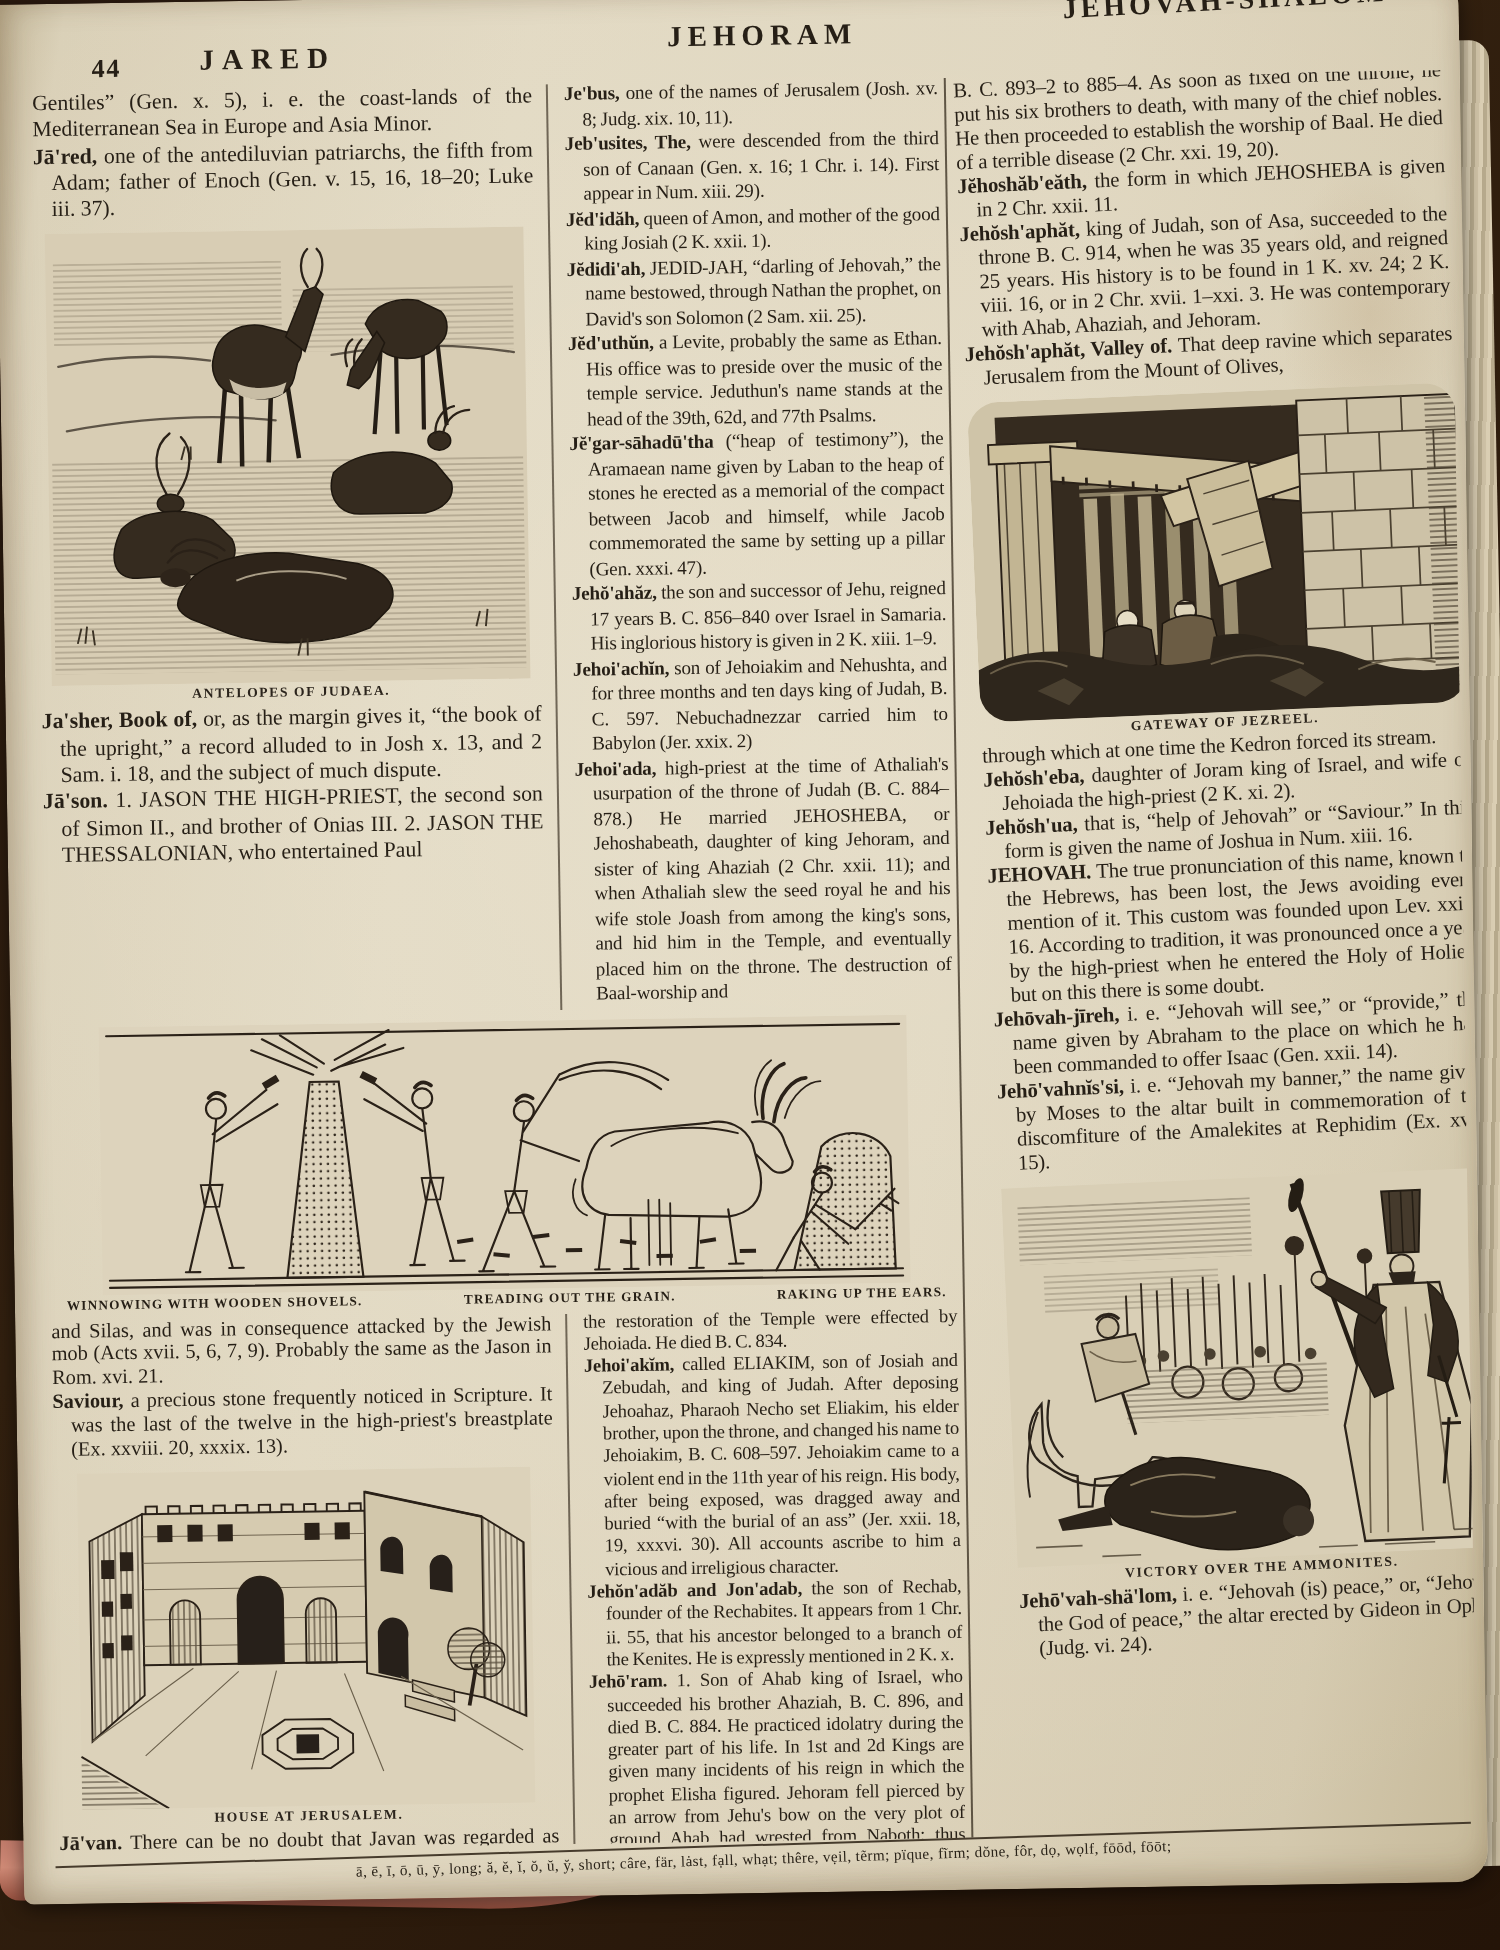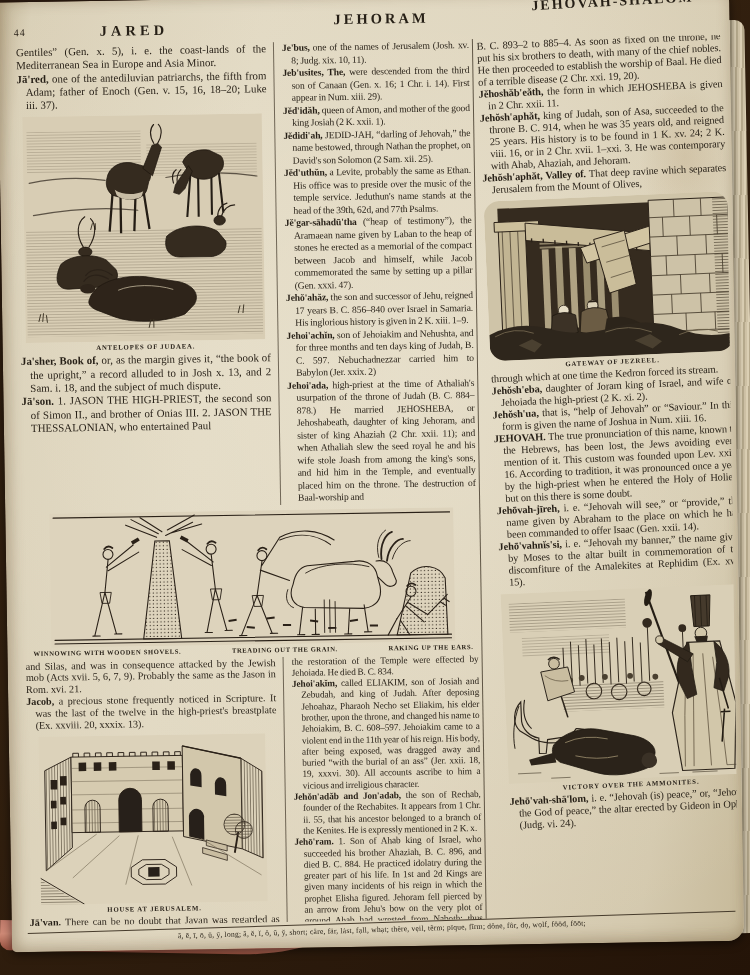--- a/index.html
+++ b/index.html
@@ -23,21 +23,21 @@
       radial-gradient(120% 90% at 55% 40%, rgba(255,252,240,.25), rgba(0,0,0,0) 70%),
       linear-gradient(100deg,#c3b698 0%,#d9cfb6 4%,#e0d7c0 30%,#ddd3bb 62%,#d4c9ae 88%,#c6b999 100%);
     border-radius:3px 12px 16px 5px;
     box-shadow:0 2px 10px rgba(0,0,0,.55), inset 0 -6px 14px rgba(90,60,30,.18), inset 6px 0 14px rgba(90,64,30,.22);
     overflow:hidden;}
   .stain{position:absolute;border-radius:50%;pointer-events:none;}
   .s1{left:640px;top:90px;width:90px;height:150px;background:radial-gradient(closest-side,rgba(150,110,60,.14),rgba(0,0,0,0));}
   .s2{left:40px;top:560px;width:120px;height:80px;background:radial-gradient(closest-side,rgba(140,100,55,.10),rgba(0,0,0,0));}
   
   .hdr{position:absolute;top:0;left:0;right:0;height:44px;}
-  .pageno{position:absolute;left:16px;top:25px;font-size:10px;font-weight:400;letter-spacing:1px;}
+  .pageno{position:absolute;left:48px;top:25px;font-size:13px;font-weight:700;letter-spacing:1px;}
   .hdr-left{position:absolute;left:102px;top:22px;font-size:14.5px;font-weight:700;letter-spacing:4px;}
   .hdr-center{position:absolute;left:336px;top:14px;font-size:14.5px;font-weight:700;letter-spacing:3px;}
   .hdr-right{position:absolute;left:534px;top:1px;font-size:14px;font-weight:700;letter-spacing:2px;transform:rotate(-2.2deg);}
   
   .main{position:absolute;top:44px;left:18px;right:5px;bottom:26px;display:flex;overflow:hidden;}
   .left-block{width:456px;flex:none;border-right:1px solid rgba(62,52,38,.8);}
   .rowflex{display:flex;align-items:stretch;}
   .c1{width:250px;flex:none;padding-right:7px;border-right:1px solid rgba(62,52,38,.7);}
   .c2{flex:1;padding-left:8px;padding-right:3px;}
   .col3{flex:1;padding-left:9px;padding-right:2px;transform:rotate(-1.6deg) translateY(-10px);transform-origin:0 200px;}
@@ -239,21 +239,21 @@
             <span>WINNOWING WITH WOODEN SHOVELS.</span>
             <span>TREADING OUT THE GRAIN.</span>
             <span>RAKING UP THE EARS.</span>
           </div>
         </figure>
 
         <div class="rowflex row-bot">
           <div class="c1">
             <div>
                 <p class="entry cont">and Silas, and was in consequence attacked by the Jewish mob (Acts xvii. 5, 6, 7, 9).  Probably the same as the Jason in Rom. xvi. 21.</p>
-                <p class="entry"><b>Jacob, </b>a precious stone frequently noticed in Scripture.  It was the last of the twelve in the high-priest's breastplate (Ex. xxviii. 20, xxxix. 13).</p>
+                <p class="entry"><b>Saviour, </b>a precious stone frequently noticed in Scripture.  It was the last of the twelve in the high-priest's breastplate (Ex. xxviii. 20, xxxix. 13).</p>
               </div>
             <figure>
               <svg class="fig" width="234" height="168" viewBox="0 0 240 178">
                 <defs>
                   <pattern id="hv" width="3" height="4" patternUnits="userSpaceOnUse">
                       <path d="M1.5,0v4" stroke="#5c5140" stroke-width=".7"></path>
                     </pattern>
                   <pattern id="hh" width="4" height="3" patternUnits="userSpaceOnUse">
                       <path d="M0,1.5h4" stroke="#5c5140" stroke-width=".7"></path>
                     </pattern>

